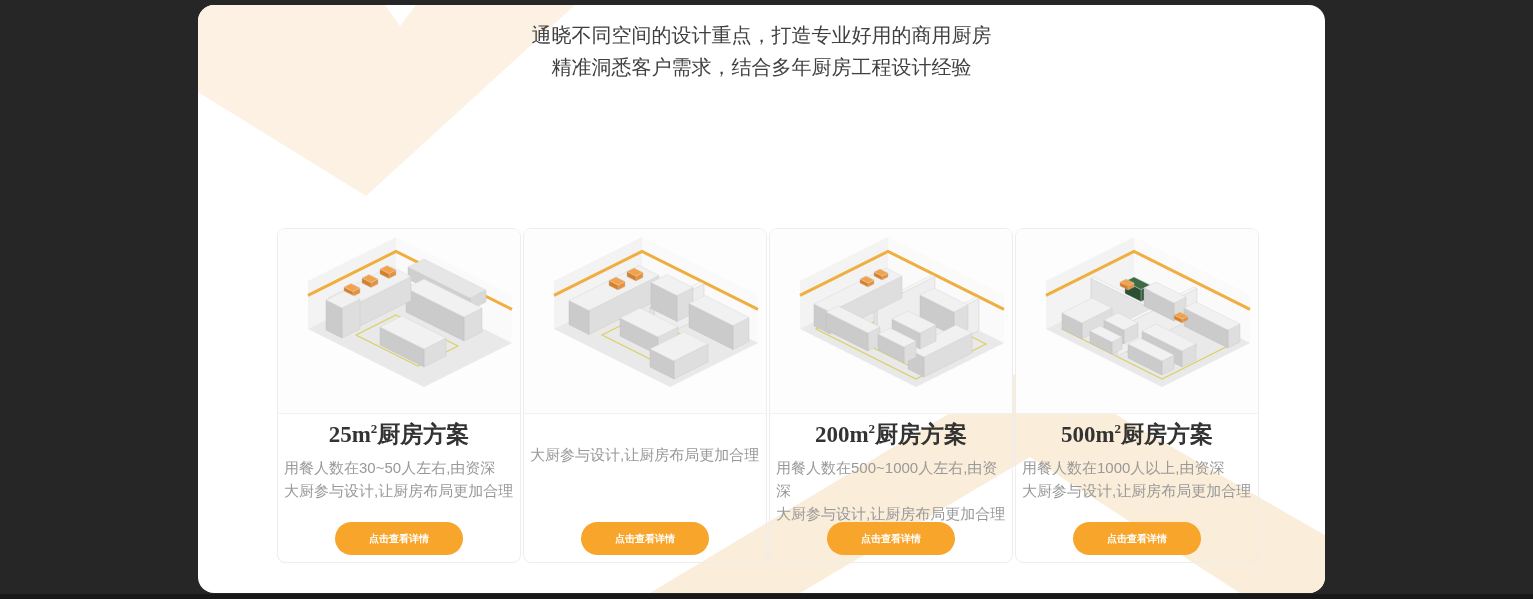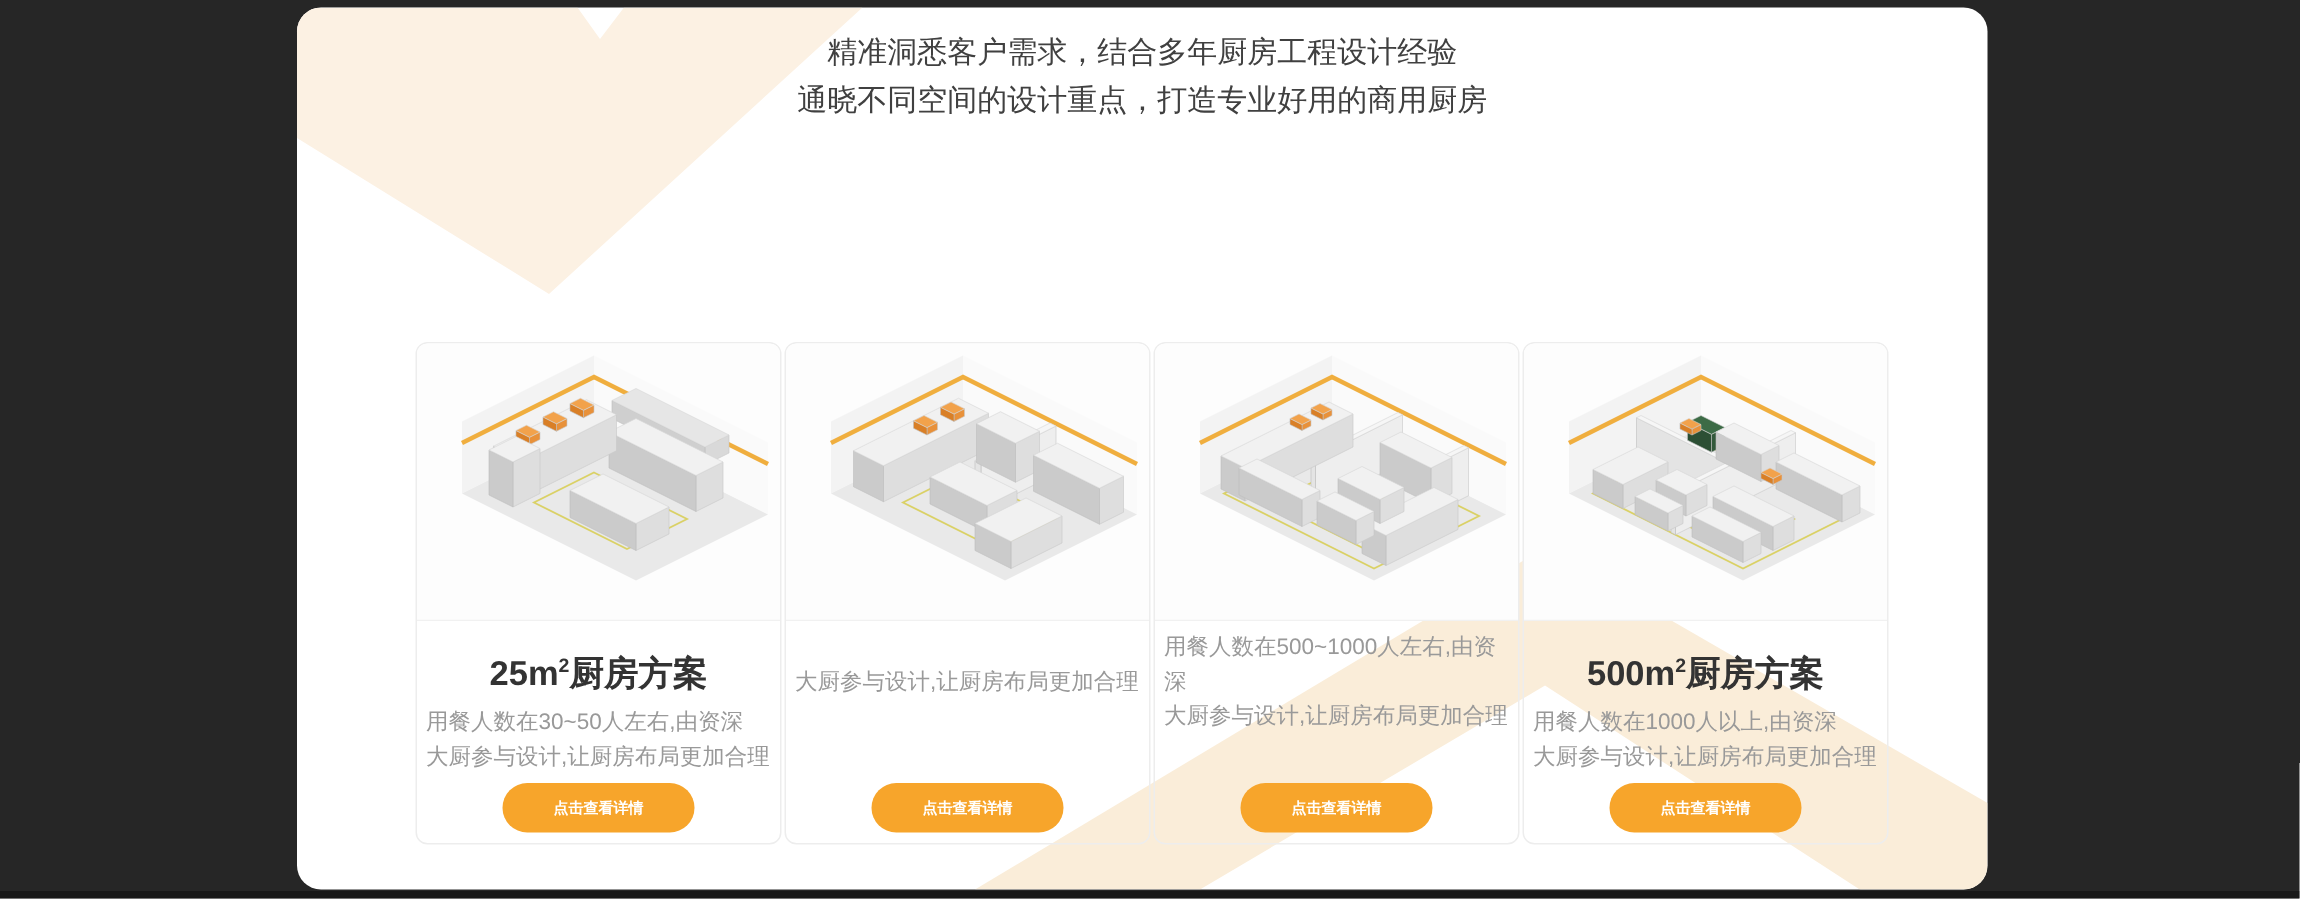--- a/index.html
+++ b/index.html
@@ -33,22 +33,22 @@
     width:244px;height:335px;box-sizing:border-box;position:relative;
     border:1px solid var(--card-border,#ededed);border-radius:8px;
     background:transparent;
   }
   .card-image{
     height:184px;overflow:hidden;border-radius:7px 7px 0 0;background:#fdfdfd;
     border-bottom:1px solid #f1f1f1;
   }
   .card-image svg{display:block;width:242px;height:183px;}
   .card-title{
-    margin:15px 0 0;text-align:center;font-size:23px;line-height:30px;
-    font-weight:700;color:var(--title-color,#333);
+    margin:0 0 0;text-align:center;font-size:23px;line-height:30px;
+    font-weight:700;color:var(--title-color,#333);font-family:Liberation Serif, serif;
   }
   .card-title sup{font-size:13px;font-weight:700;}
   .card-desc{
     margin:6px 6px 0;font-size:15px;line-height:23px;
     color:var(--desc-color,#999);position:relative;
   }
   .card-btn{
     position:absolute;bottom:7px;left:50%;transform:translateX(-50%);
     width:128px;height:33px;border:none;border-radius:17px;cursor:pointer;
     background:var(--accent-orange,#F7A52B);
@@ -65,22 +65,22 @@
 <div class="panel">
 
   <svg class="decor" viewBox="0 0 1127 588" preserveAspectRatio="none" aria-hidden="true">
     <polygon class="decor-top" points="0,0 187,0 202,21 218,0 377,0 168,191 0,87"></polygon>
     <polygon class="decor-bottom" points="832,360 452,588 602,588 832,452"></polygon>
     <polygon class="decor-bottom" points="832,360 1400,688 1210,697 832,452"></polygon>
   </svg>
 
 
   <div class="subtitle-wrap">
+    <div class="subtitle">通晓不同空间的设计重点，打造专业好用的商用厨房</div>
     <div class="subtitle">精准洞悉客户需求，结合多年厨房工程设计经验</div>
-    <div class="subtitle">通晓不同空间的设计重点，打造专业好用的商用厨房</div>
   </div>
 
   <div class="cards-row">
   <div class="card">
     <div class="card-image">
       <svg viewBox="0 0 242 183">
             <rect x="0" y="0" width="242" height="183" fill="#fdfdfd"></rect>
             <polygon points="118,8 30,52 30,100 118,56" fill="#f3f3f3"></polygon>
             <polygon points="118,8 234,66 234,114 118,56" fill="#fafafa"></polygon>
             <polygon points="118,56 234,114 146,158 30,100" fill="#e9e9e9"></polygon>
@@ -197,20 +197,21 @@
             <polygon points="108,105 134,118 134,134 108,121" fill="#cbcbcb" stroke="#bdbdbd" stroke-width="0.4"></polygon>
             <polygon points="120,99 146,112 134,118 108,105" fill="#f1f1f1" stroke="#d5d5d5" stroke-width="0.4"></polygon>
             <polygon points="118,44 112,47 112,51 118,48" fill="#e8913a" stroke="#c8c8c8" stroke-width="0.4"></polygon>
             <polygon points="104,43 112,47 112,51 104,47" fill="#d97f26" stroke="#bdbdbd" stroke-width="0.4"></polygon>
             <polygon points="110,40 118,44 112,47 104,43" fill="#f2a24b" stroke="#d5d5d5" stroke-width="0.4"></polygon>
             <polygon points="104,51 98,54 98,58 104,55" fill="#e8913a" stroke="#c8c8c8" stroke-width="0.4"></polygon>
             <polygon points="90,50 98,54 98,58 90,54" fill="#d97f26" stroke="#bdbdbd" stroke-width="0.4"></polygon>
             <polygon points="96,47 104,51 98,54 90,50" fill="#f2a24b" stroke="#d5d5d5" stroke-width="0.4"></polygon>
           </svg>
     </div>
+    <h3 class="card-title"><span>200m</span><sup>2</sup><span>厨房方案</span></h3>
     <p class="card-desc">
       <span>用餐人数在500~1000人左右,由资深</span><br>
       <span>大厨参与设计,让厨房布局更加合理</span>
     </p>
     <button class="card-btn">点击查看详情</button>
   </div>
 
   <div class="card">
     <div class="card-image">
       <svg viewBox="0 0 242 183">

